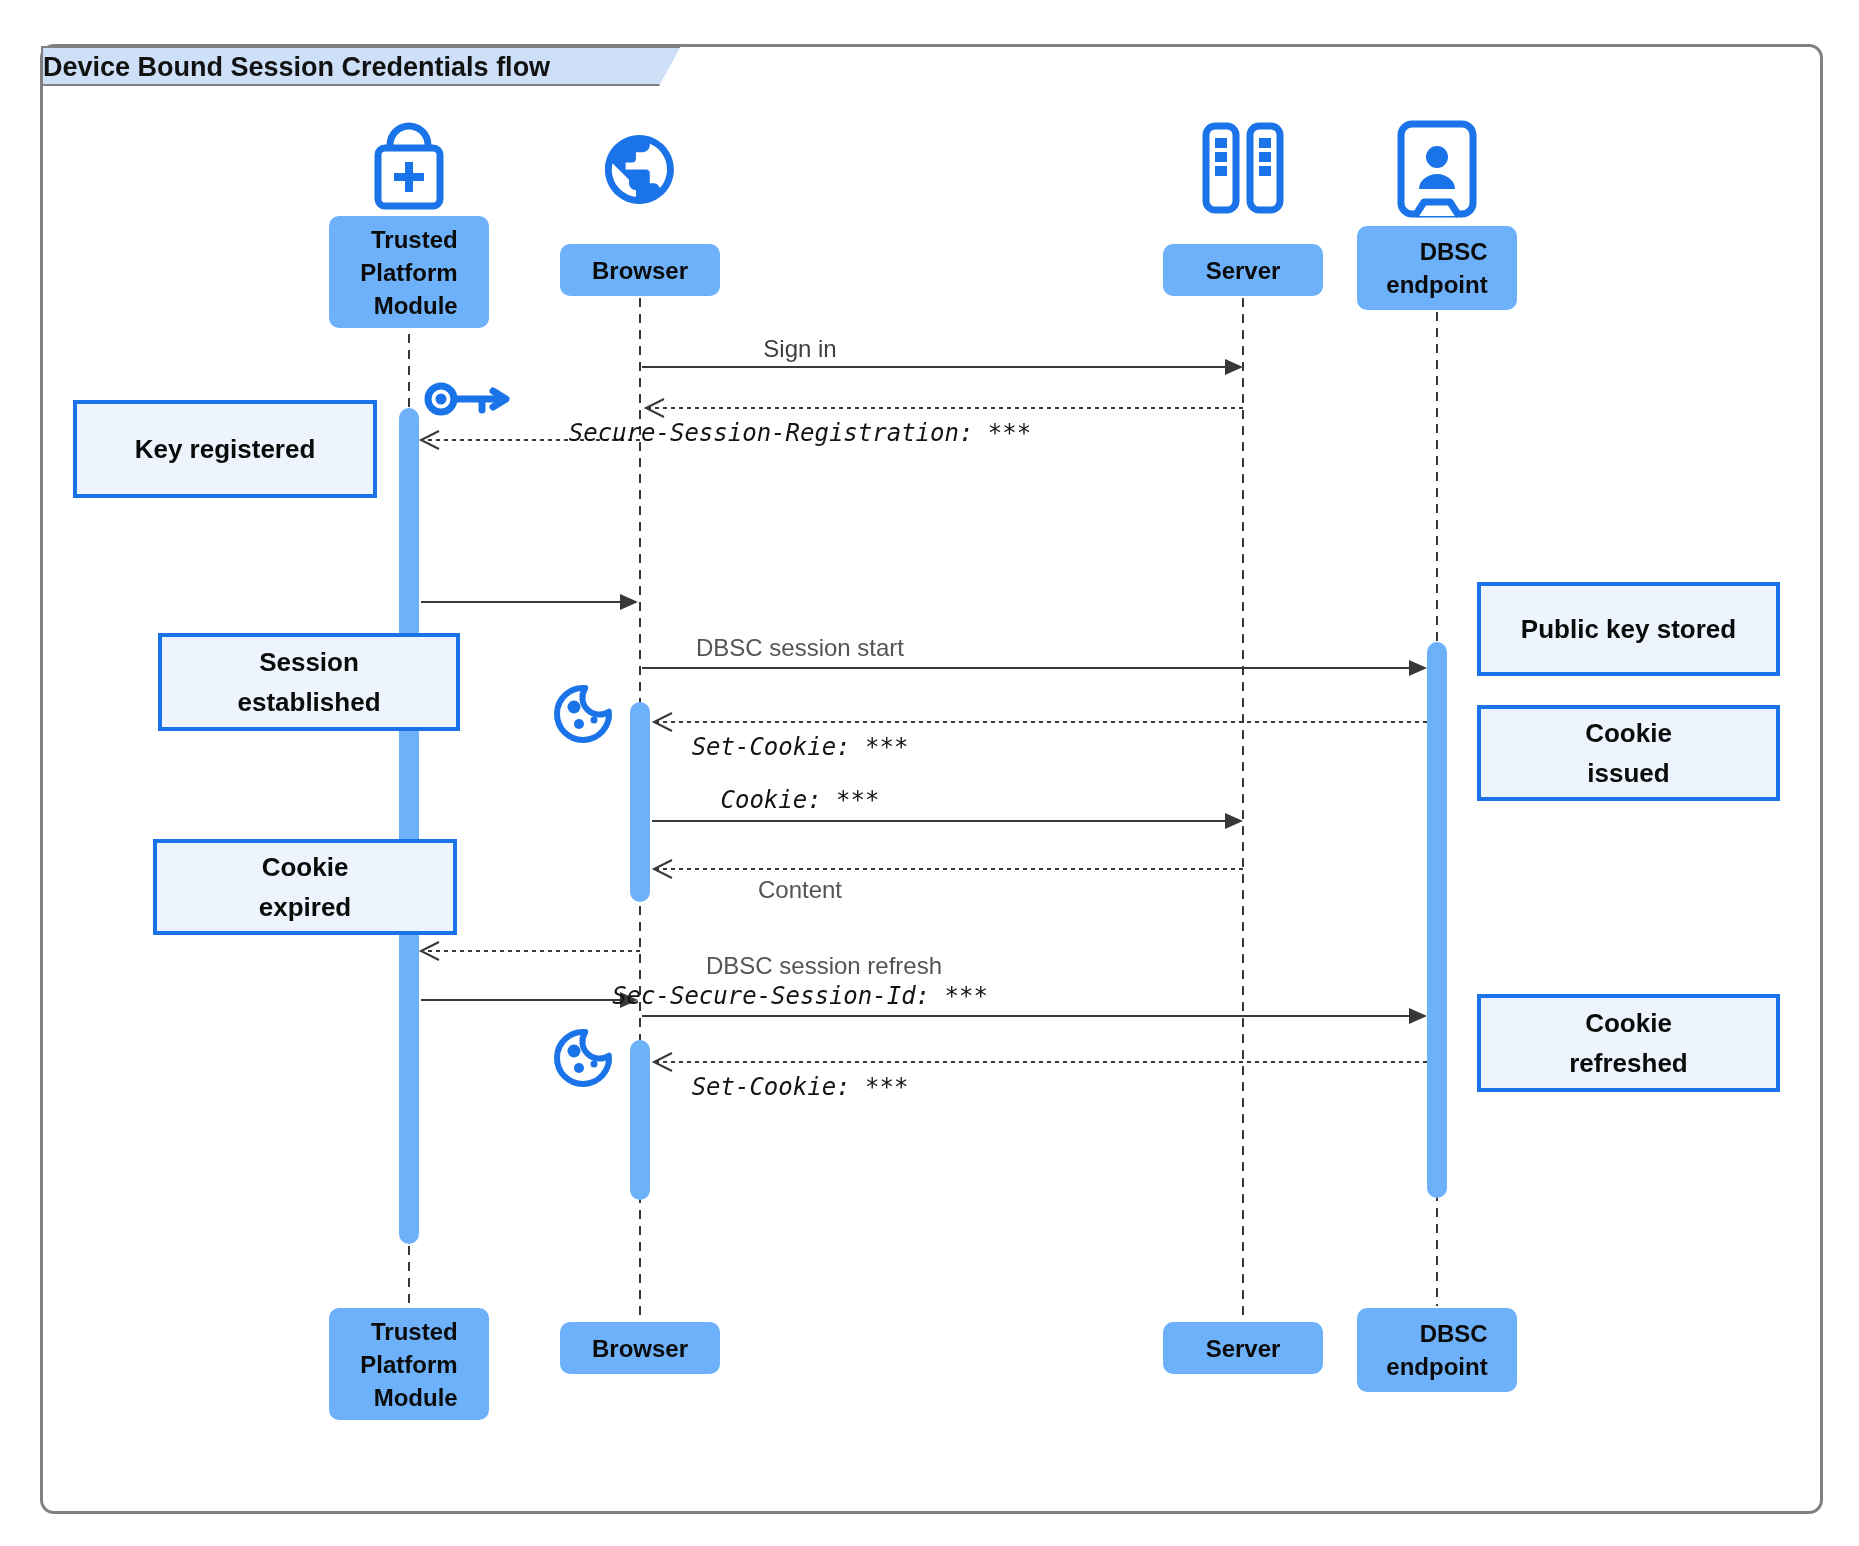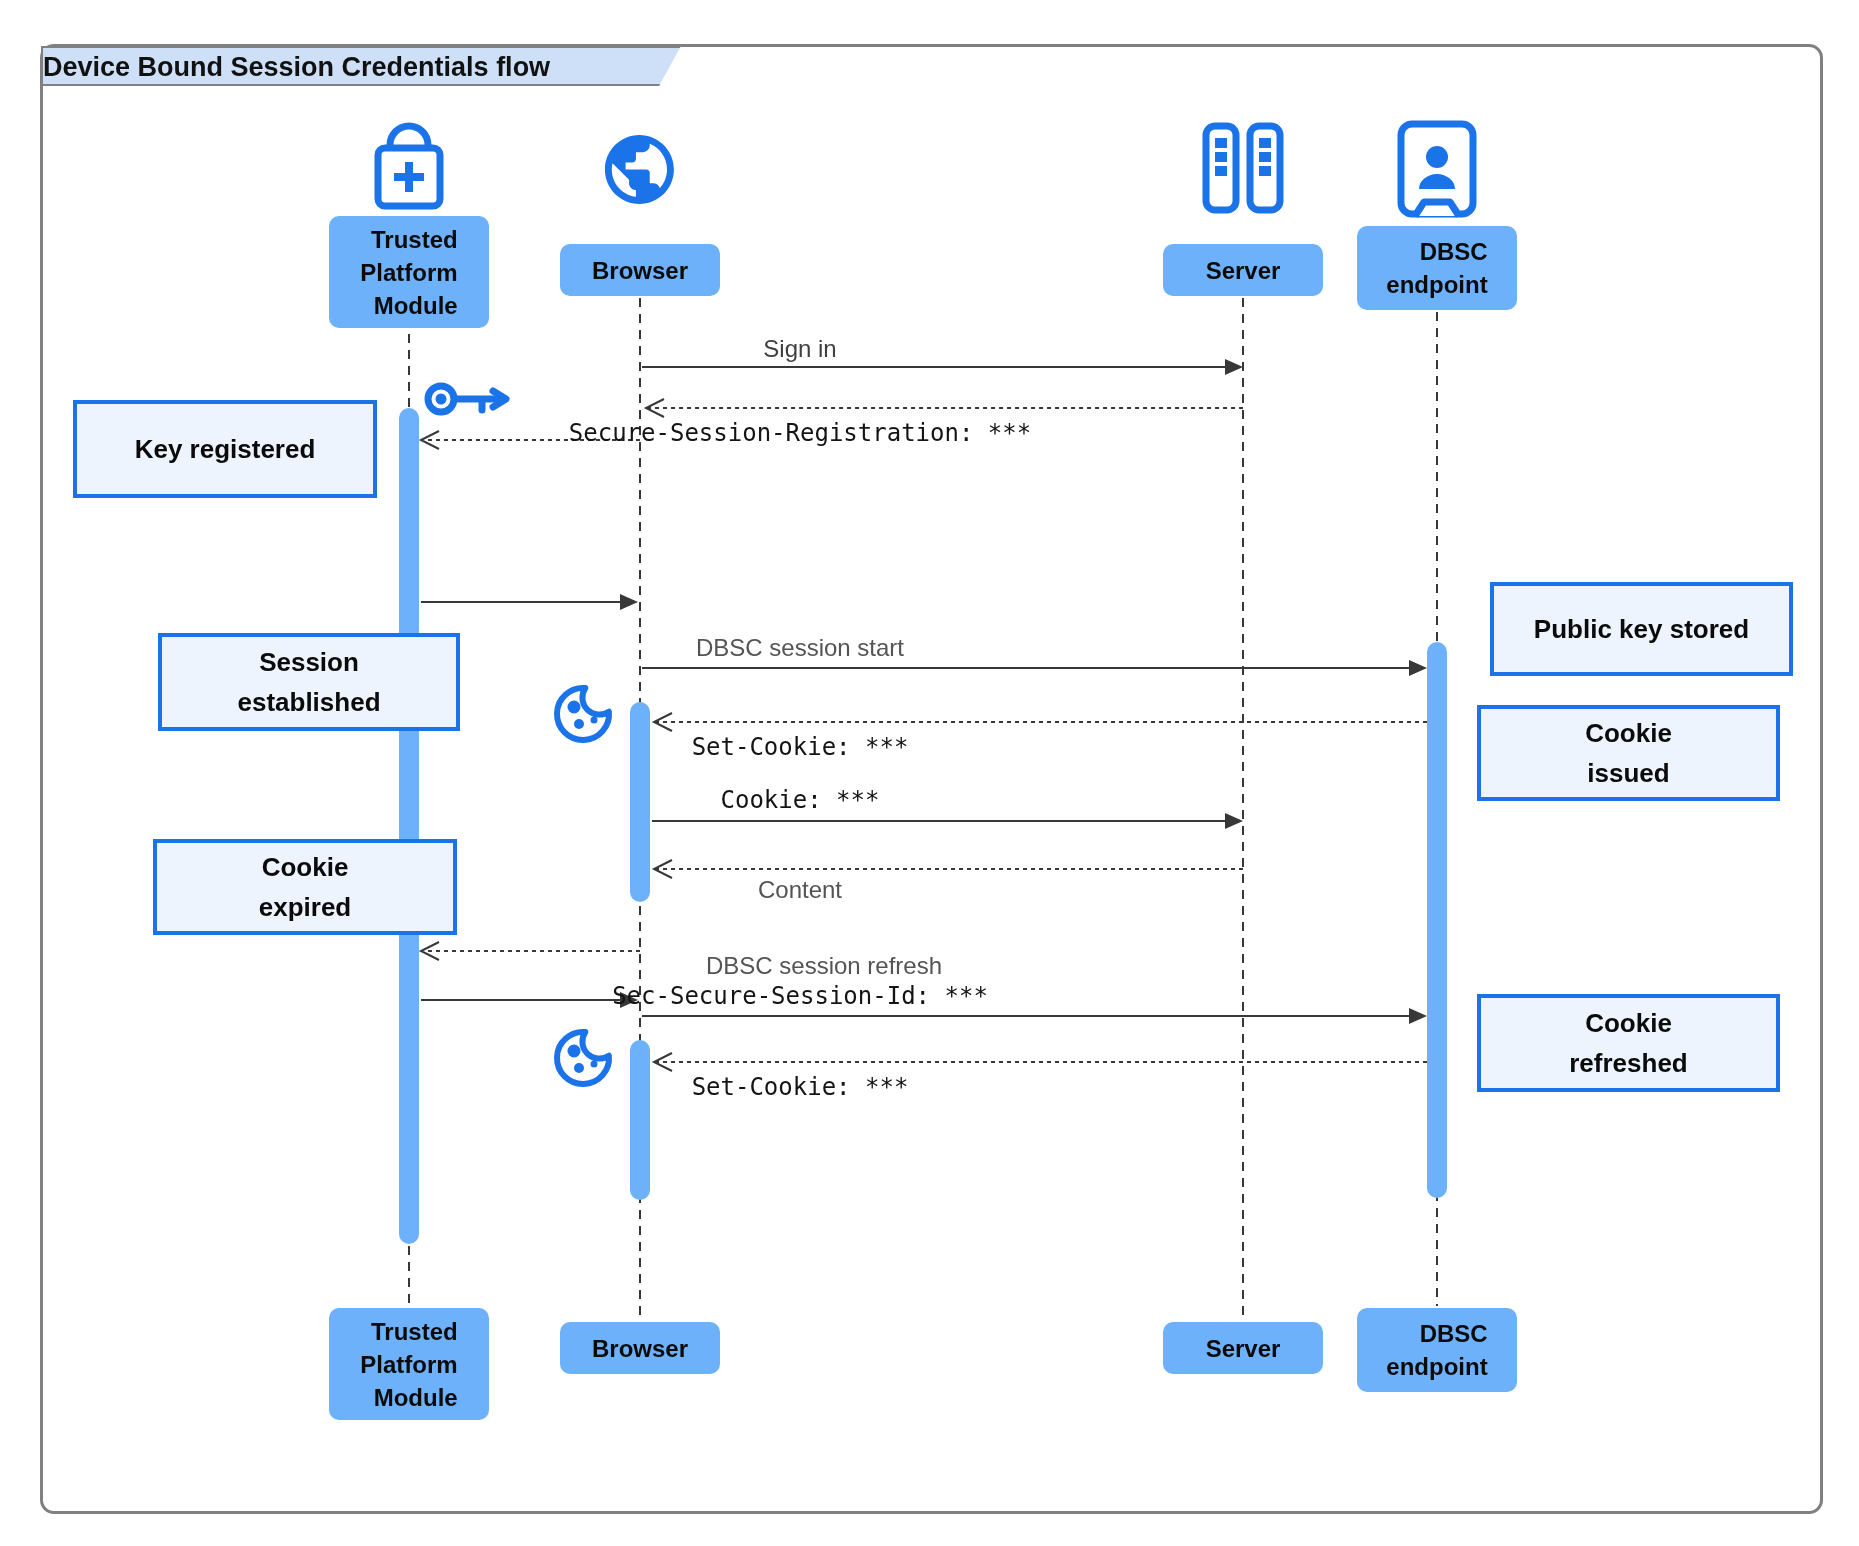--- a/index.html
+++ b/index.html
@@ -13,21 +13,21 @@
          font-weight:700;font-size:27px;line-height:38px;color:#111;box-sizing:border-box;
          white-space:nowrap;}
   svg.layer{position:absolute;left:0;top:0;}
   .actor-box{position:absolute;background:#6db1fa;border-radius:10px;
          display:flex;align-items:center;justify-content:center;text-align:right;
          font-weight:700;font-size:24px;line-height:33px;color:#0b0b0b;white-space:pre-line;}
   .note{position:absolute;background:#edf4fd;border:4px solid #1a73e8;box-sizing:border-box;
          display:flex;align-items:center;justify-content:center;text-align:center;
          font-weight:700;font-size:26px;line-height:40px;color:#0b0b0b;white-space:pre-line;}
   .msg{position:absolute;transform:translate(-50%,-50%);white-space:nowrap;text-align:center;}
-  .msg-mono{font-family:"DejaVu Sans Mono", monospace;font-size:24px;color:#141414;}
+  .msg-mono{font-family:"DejaVu Sans Mono", monospace;font-size:24px;color:#141414;font-style:italic;}
   .msg-gray{font-family:Liberation Sans, sans-serif;font-size:24px;color:#545454;}
   .msg-dark{font-family:Liberation Sans, sans-serif;font-size:24px;color:#404040;text-align:right;}
 </style>
 </head>
 <body>
 
 <div class="canvas">
 
   <div class="frame"></div>
   <div class="title-tab">Device Bound Session Credentials flow</div>
@@ -146,21 +146,21 @@
   <div class="actor-box" style="left:560px;top:1322px;width:160px;height:52px;">Browser</div>
   <div class="actor-box" style="left:1163px;top:1322px;width:160px;height:52px;">Server</div>
   <div class="actor-box" style="left:1357px;top:1308px;width:160px;height:84px;">DBSC
 endpoint</div>
 
   <div class="note" style="left:73px;top:400px;width:304px;height:98px;">Key registered</div>
   <div class="note" style="left:158px;top:633px;width:302px;height:98px;">Session
 established</div>
   <div class="note" style="left:153px;top:839px;width:304px;height:96px;">Cookie
 expired</div>
-  <div class="note" style="left:1477px;top:582px;width:303px;height:94px;margin-left:13px;">Public key stored</div>
+  <div class="note" style="left:1477px;top:582px;width:303px;height:94px;">Public key stored</div>
   <div class="note" style="left:1477px;top:705px;width:303px;height:96px;">Cookie
 issued</div>
   <div class="note" style="left:1477px;top:994px;width:303px;height:98px;">Cookie
 refreshed</div>
 
   <div class="msg msg-dark" style="left:800px;top:349px;">Sign in</div>
   <div class="msg msg-mono" style="left:800px;top:433px;">Secure-Session-Registration: ***</div>
   <div class="msg msg-gray" style="left:800px;top:648px;">DBSC session start</div>
   <div class="msg msg-mono" style="left:800px;top:747px;">Set-Cookie: ***</div>
   <div class="msg msg-mono" style="left:800px;top:800px;">Cookie: ***</div>

